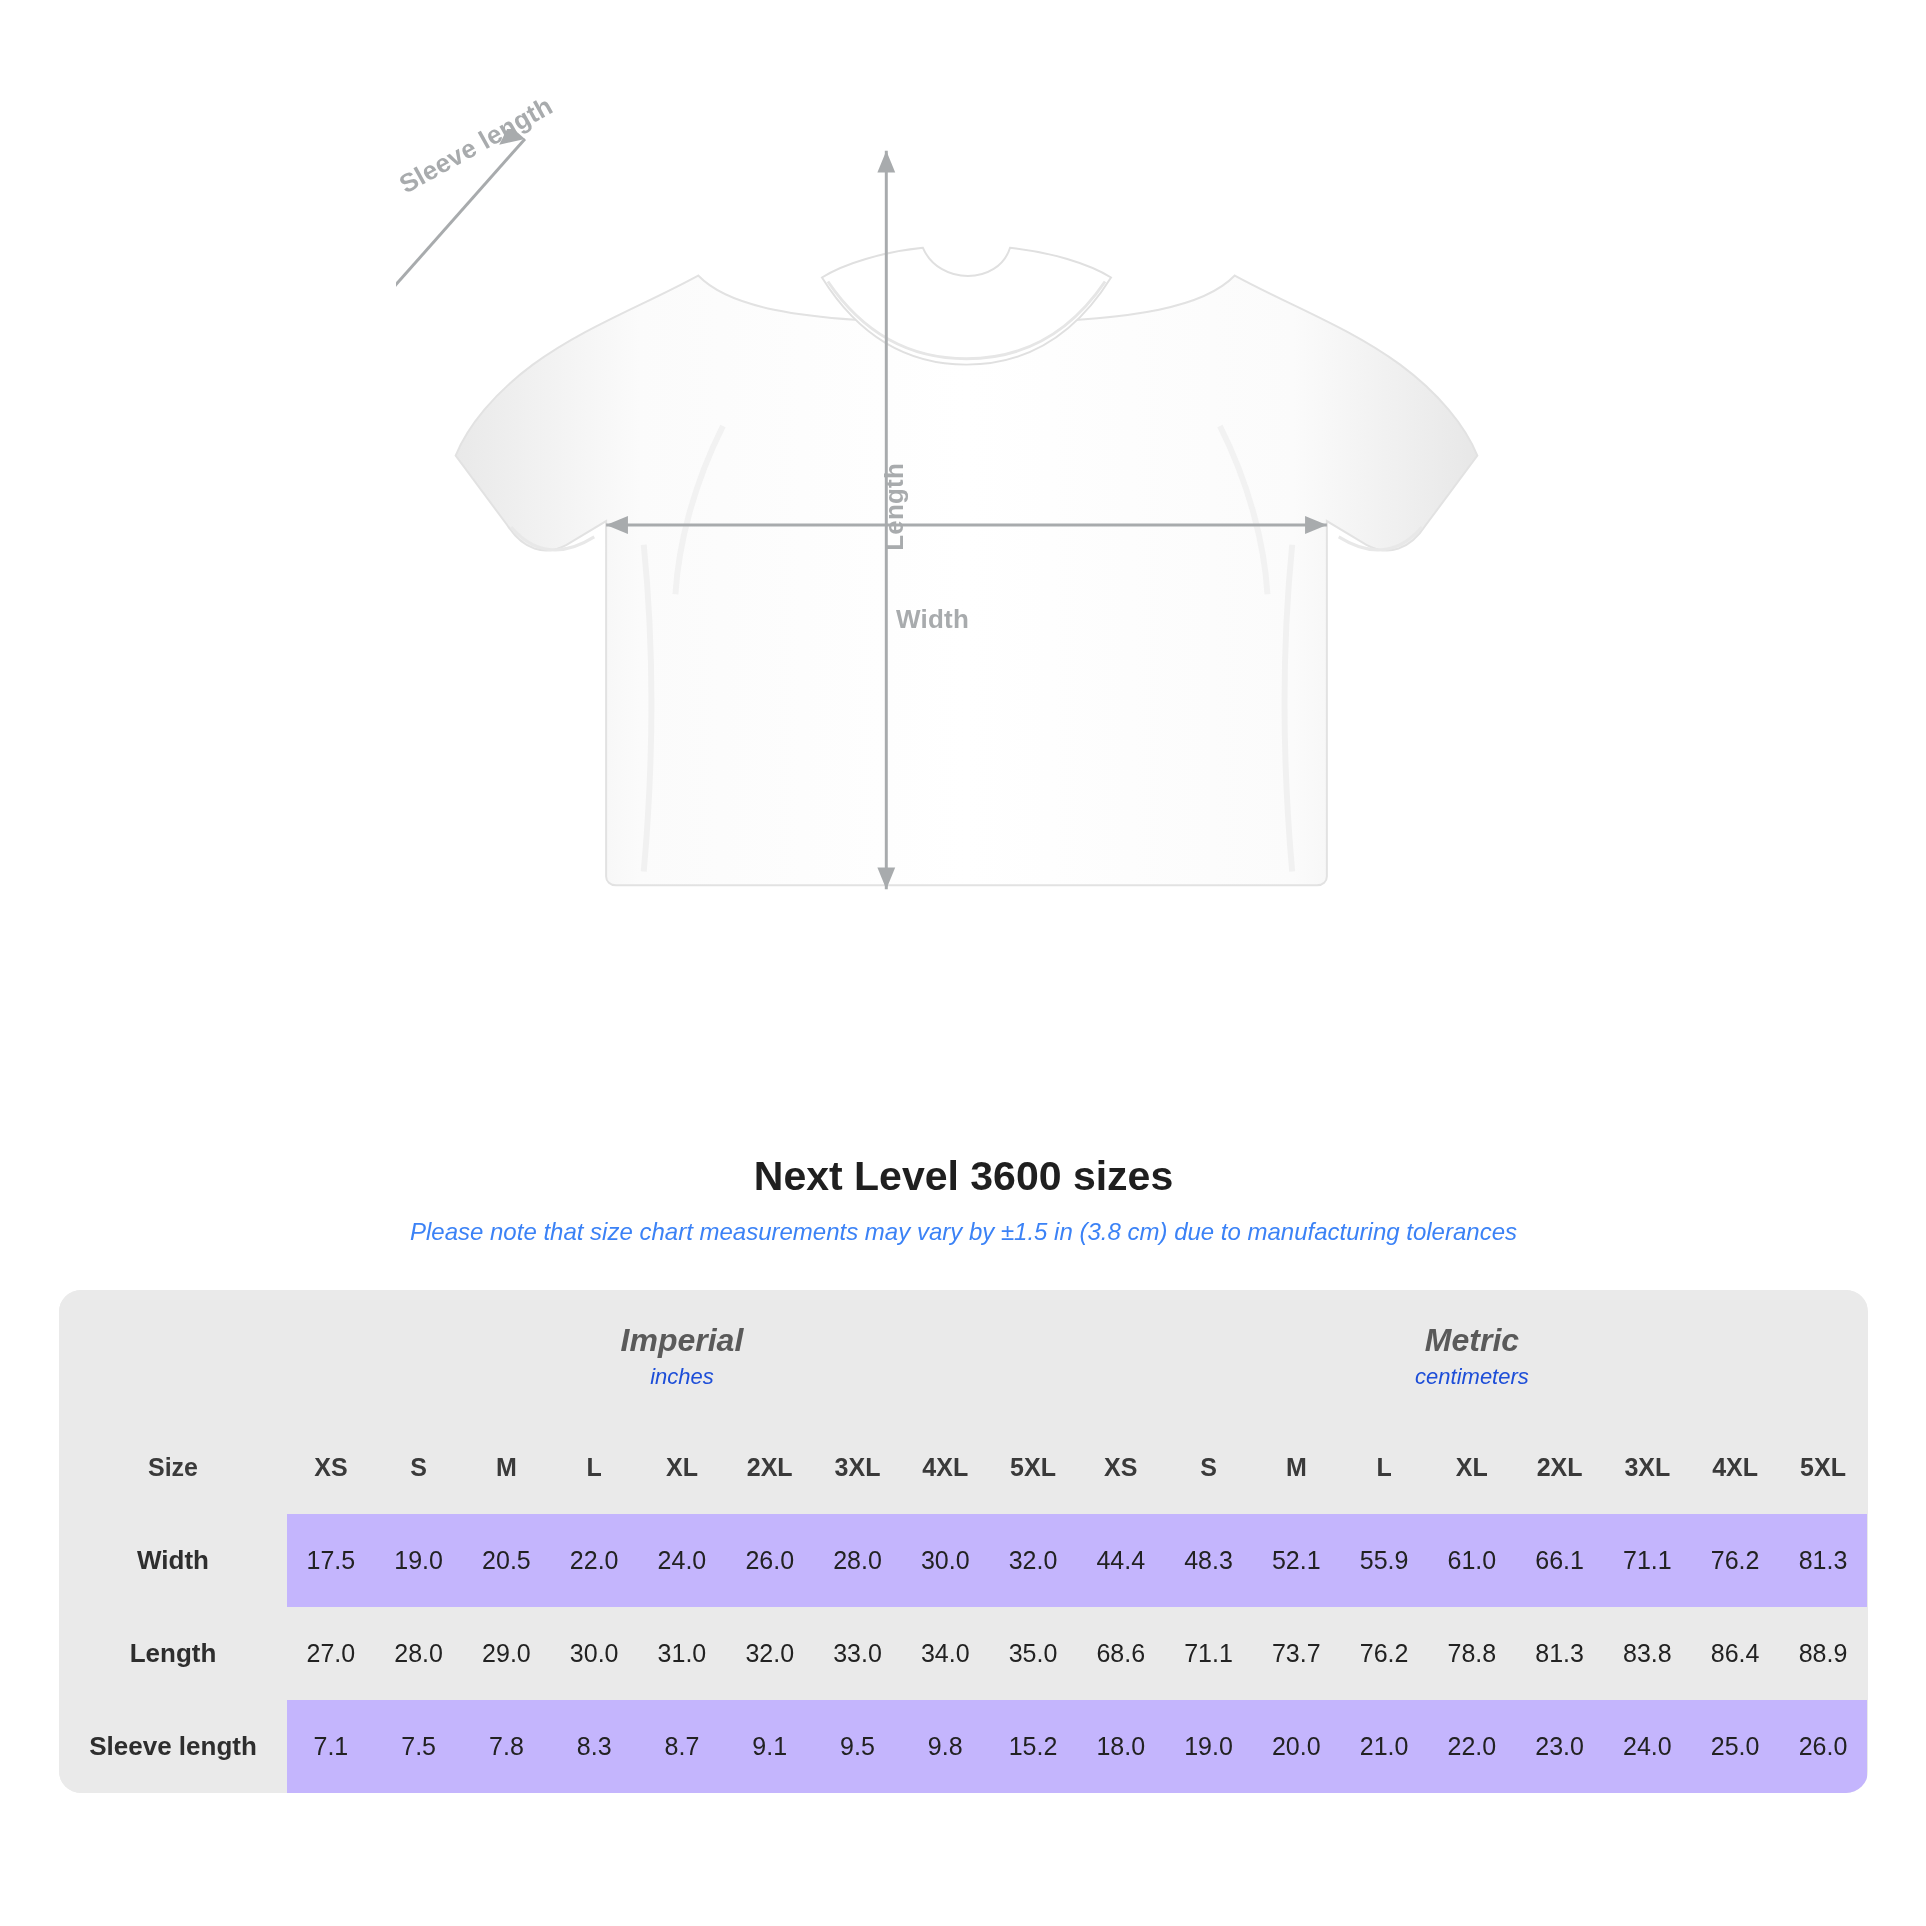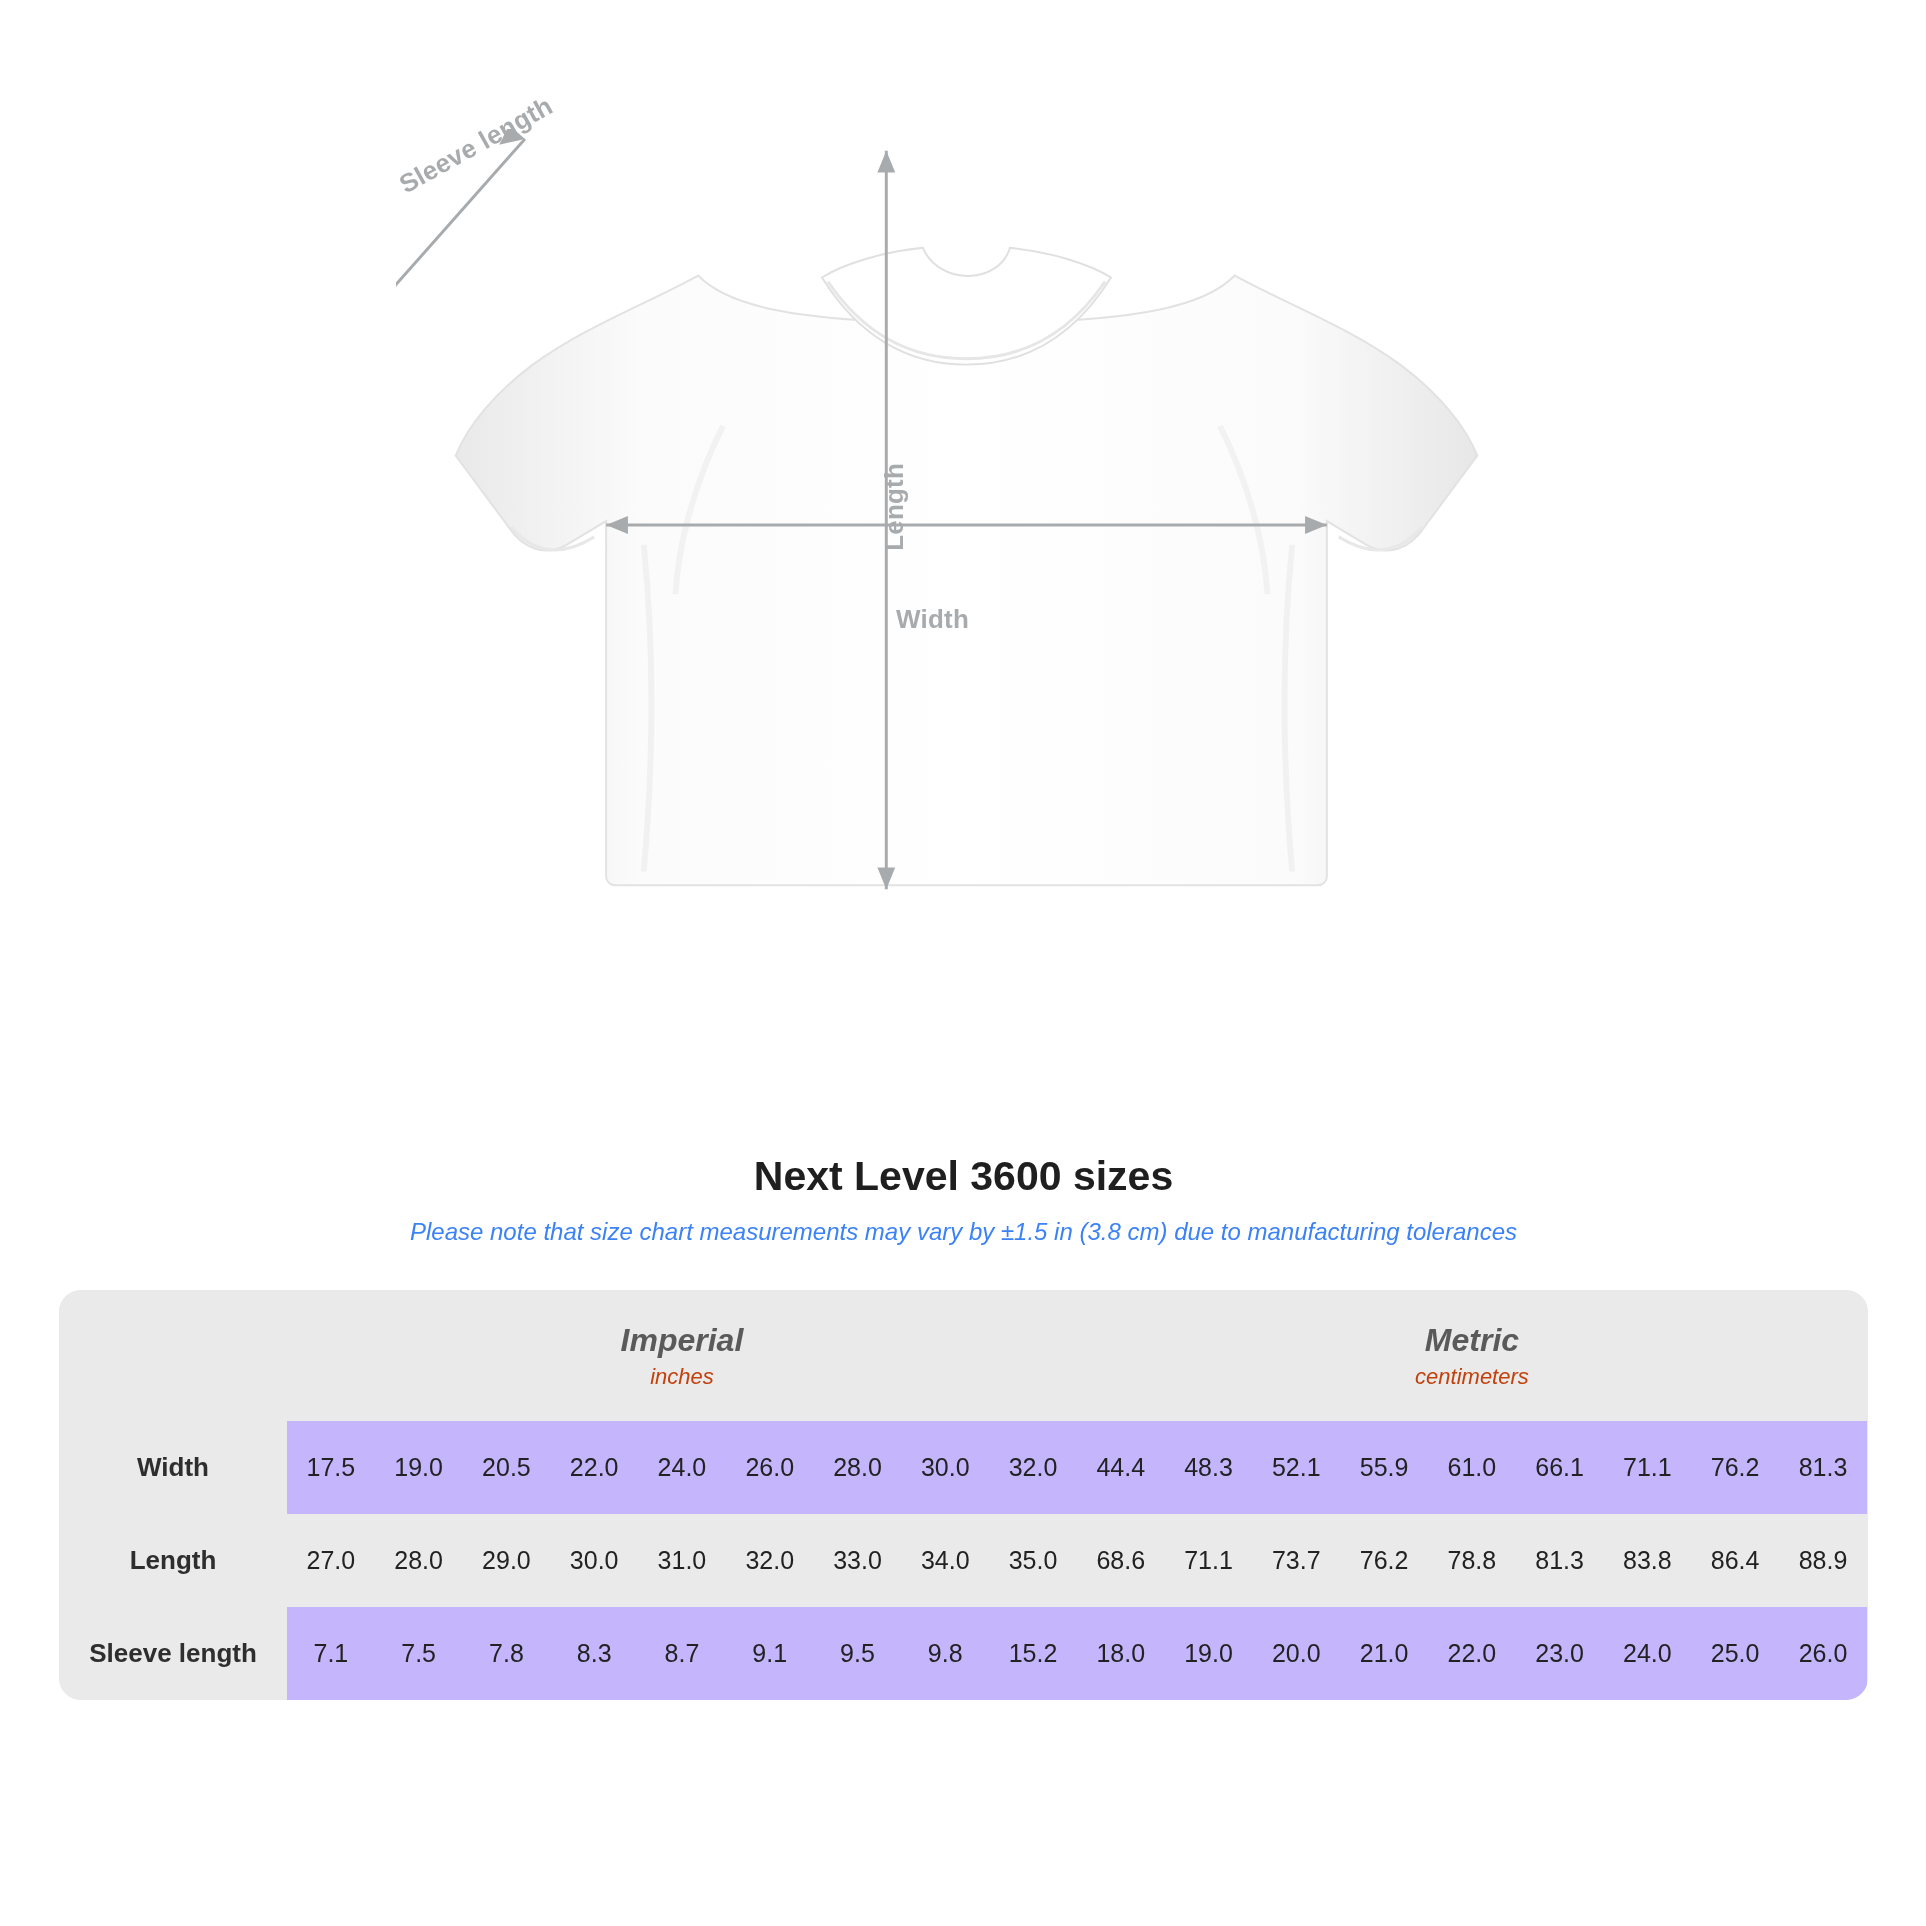--- a/index.html
+++ b/index.html
@@ -105,21 +105,21 @@
   .unit-name {
     font-size: 32px;
     font-weight: bold;
     font-style: italic;
     color: #5a5a5a;
     line-height: 1.25;
   }
   .unit-sub {
     font-size: 22px;
     font-style: italic;
-    color: #c2410c;
+    color: #1d4ed8;
     line-height: 1.5;
   }
 
   .hdr td {
     background: #eaeaea;
     font-size: 25px;
     font-weight: bold;
     color: #3a3a3a;
     padding: 32px 0;
     border-left: 3px solid #ffffff;
@@ -242,20 +242,41 @@
         <td colspan="9">
           <div class="unit-name">Imperial</div>
           <div class="unit-sub">inches</div>
         </td>
         <td colspan="9">
           <div class="unit-name">Metric</div>
           <div class="unit-sub">centimeters</div>
         </td>
       </tr>
 
+      <tr class="hdr">
+        <td class="rowlabel">Size</td>
+        <td>XS</td>
+        <td>S</td>
+        <td>M</td>
+        <td>L</td>
+        <td>XL</td>
+        <td>2XL</td>
+        <td>3XL</td>
+        <td>4XL</td>
+        <td>5XL</td>
+        <td>XS</td>
+        <td>S</td>
+        <td>M</td>
+        <td>L</td>
+        <td>XL</td>
+        <td>2XL</td>
+        <td>3XL</td>
+        <td>4XL</td>
+        <td>5XL</td>
+      </tr>
 
       <tr class="datarow odd">
         <td class="rowlabel">Width</td>
         <td>17.5</td>
         <td>19.0</td>
         <td>20.5</td>
         <td>22.0</td>
         <td>24.0</td>
         <td>26.0</td>
         <td>28.0</td>

